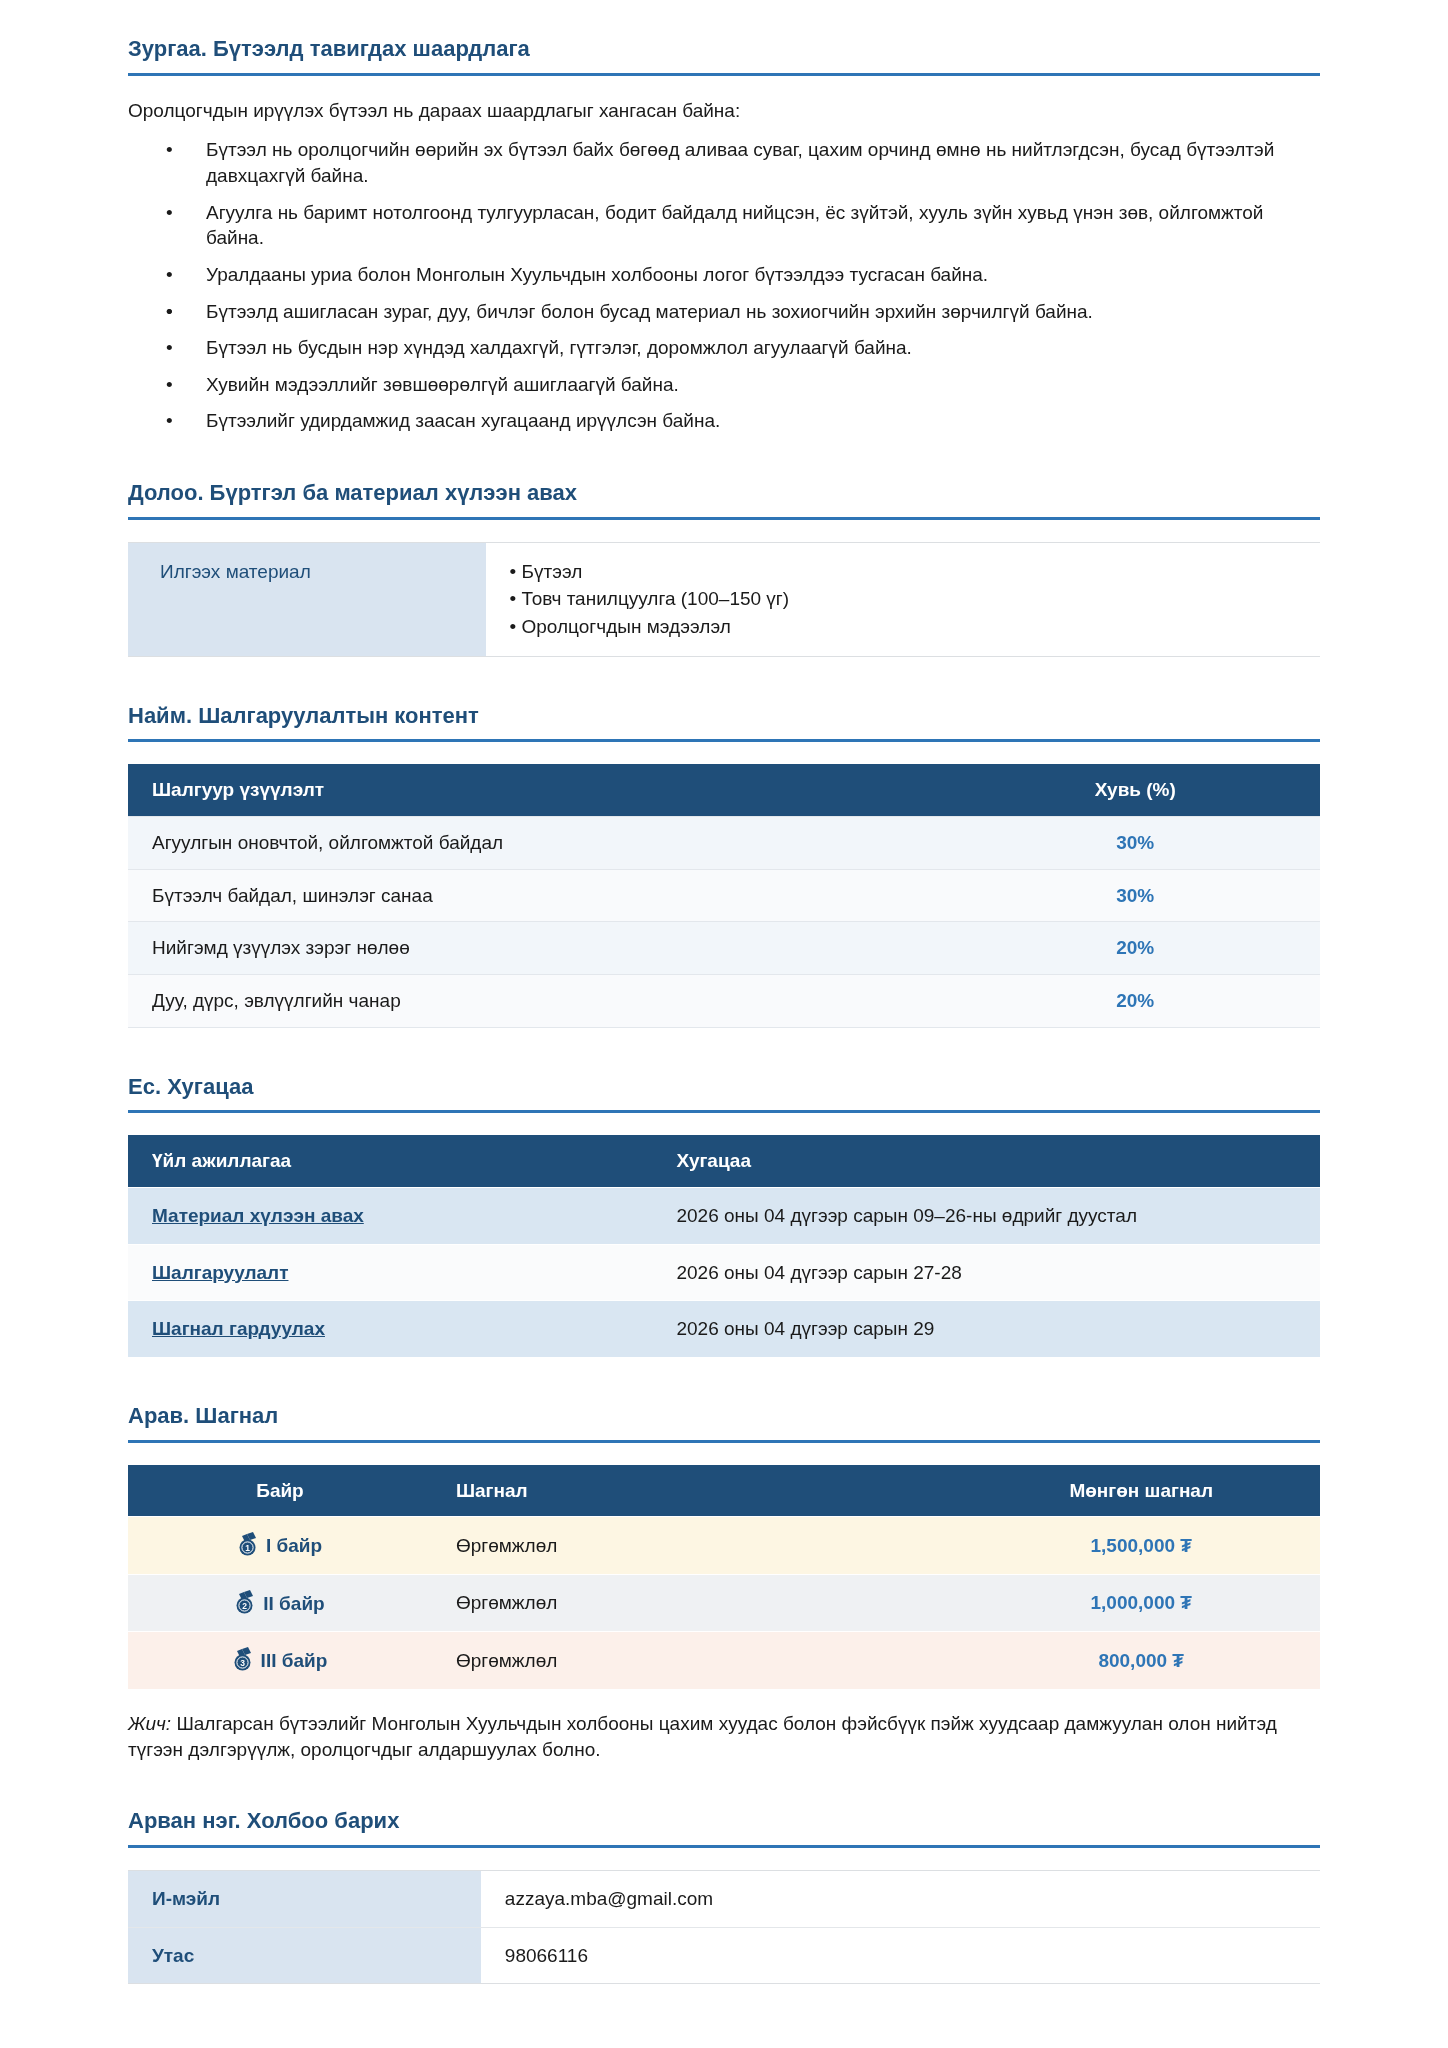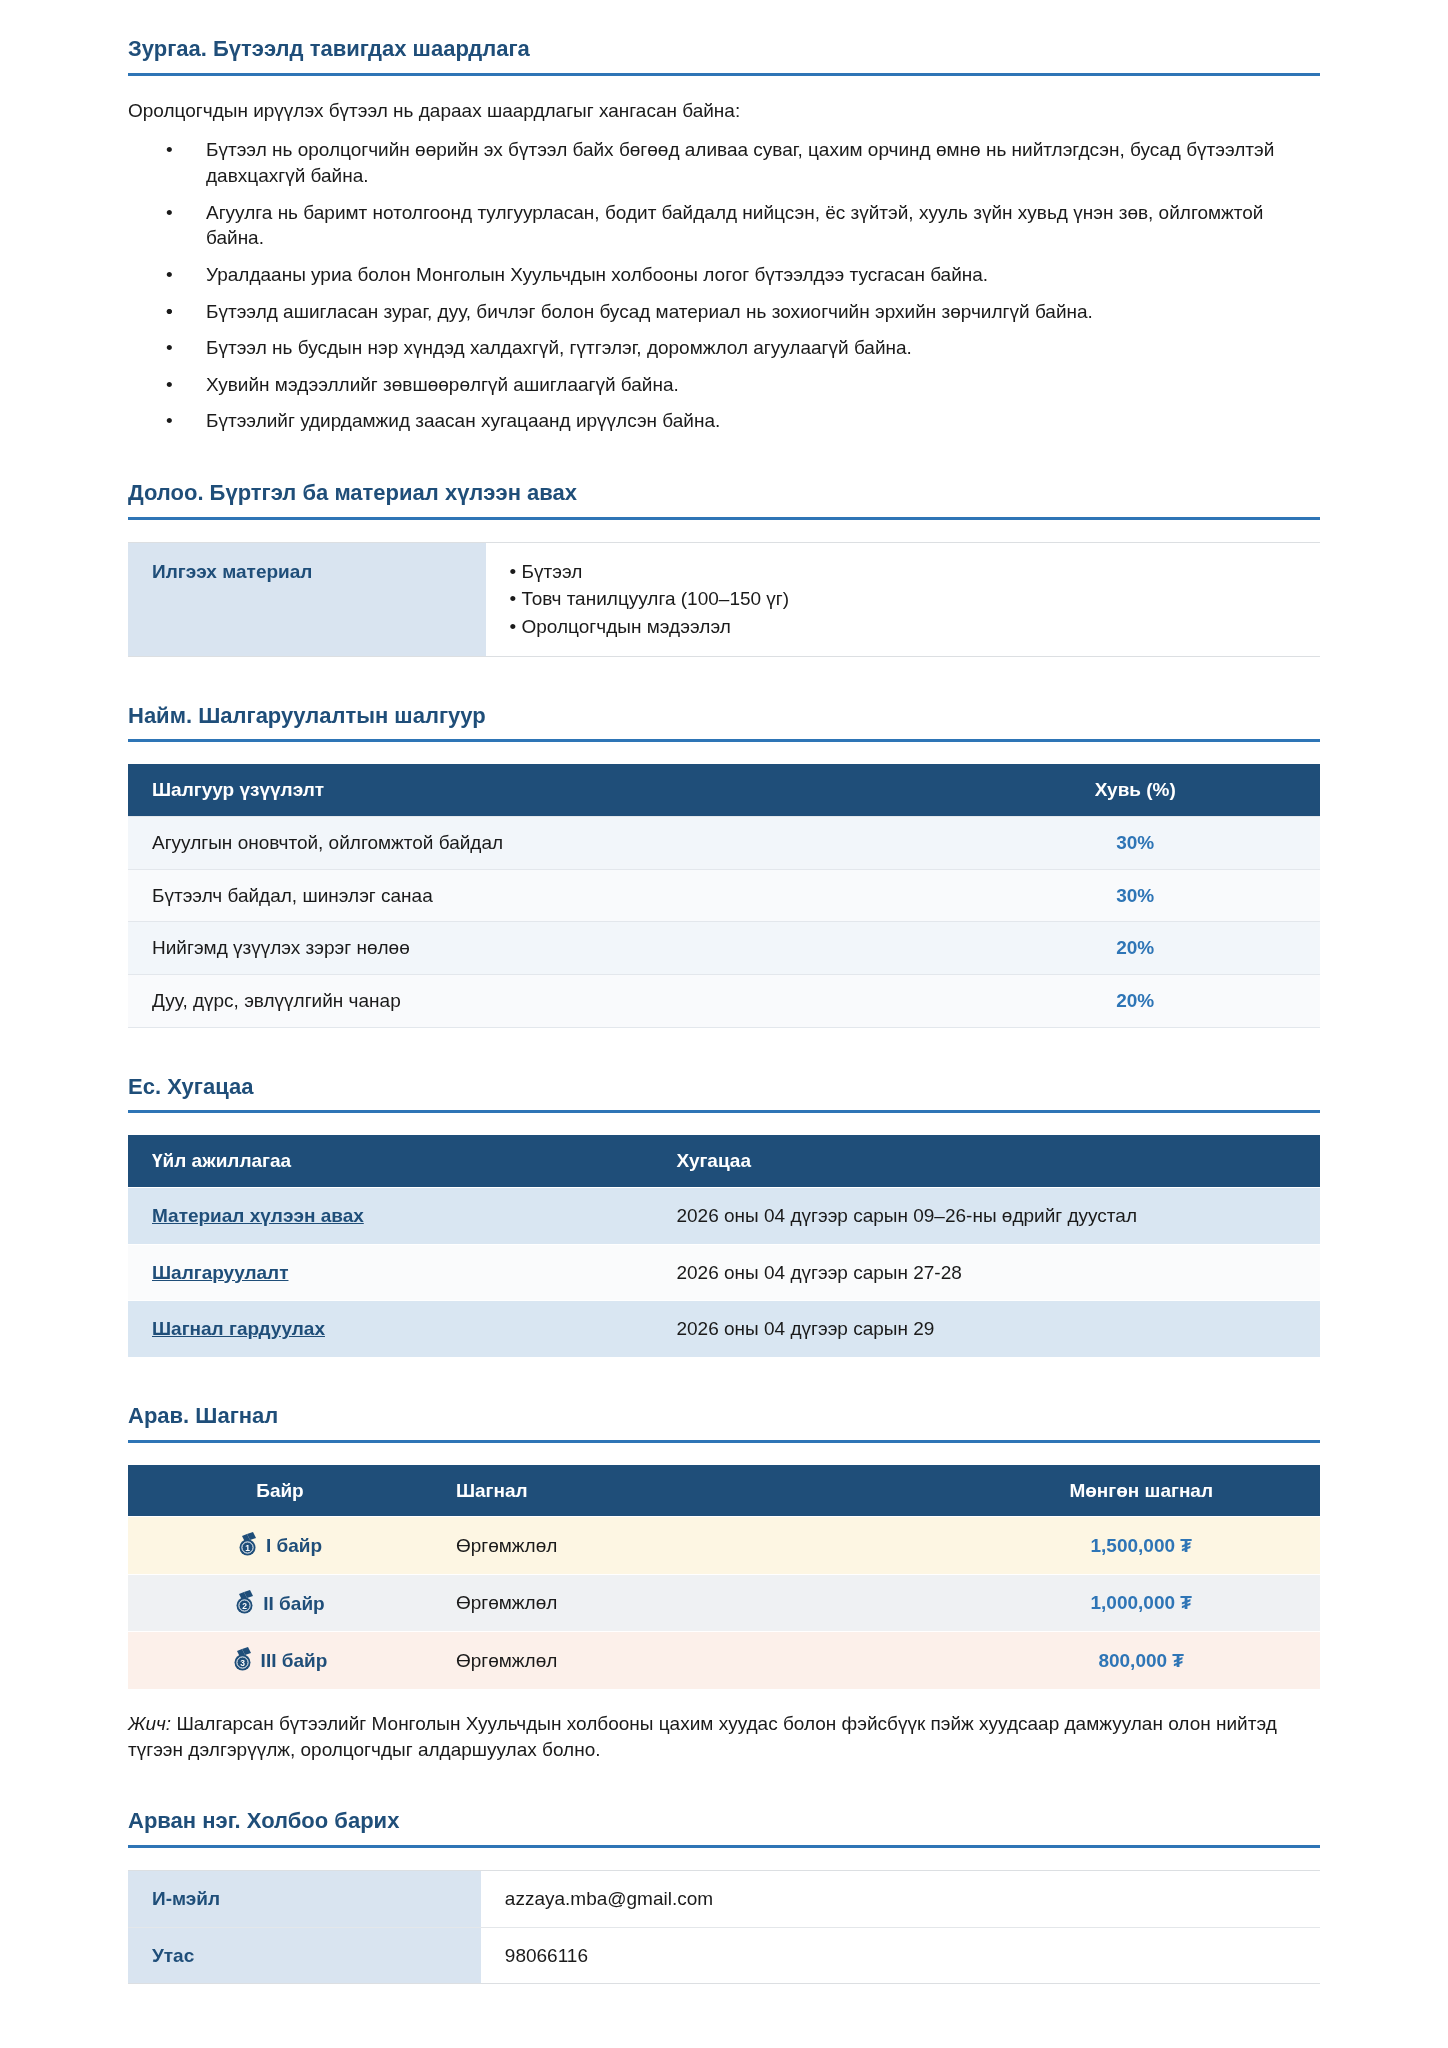--- a/index.html
+++ b/index.html
@@ -44,23 +44,23 @@
     padding: 13px 24px;
     text-align: left;
   }
   td { padding: 13px 24px; vertical-align: middle; }
   
   .reg-table { border-top: 1px solid #dcdfe2; border-bottom: 1px solid #dcdfe2; }
   .reg-table td.label-cell {
     width: 30%;
     background: #d9e4f0;
     color: #1f4e79;
-    font-weight: bold;
+    font-weight: normal;
     vertical-align: top;
-    padding: 16px 24px;
+    padding: 16px 32px;
   }
   .reg-table td.value-cell { background: #ffffff; padding: 14px 24px; }
   .reg-table .mat-line { margin: 2px 0; }
   
   .crit-table th.col-pct { width: 31%; text-align: center; }
   .crit-table td { border-top: 1px solid #e3e7ec; }
   .crit-table tr:nth-child(odd) td { background: #f2f6fa; }
   .crit-table tr:nth-child(even) td { background: #f9fafc; }
   .crit-table td.pct {
     text-align: center;
@@ -138,21 +138,21 @@
           <div class="mat-line">• Бүтээл</div>
           <div class="mat-line">• Товч танилцуулга (100–150 үг)</div>
           <div class="mat-line">• Оролцогчдын мэдээлэл</div>
         </td>
       </tr>
     </tbody>
   </table>
 </div>
 
 <div class="section">
-  <div class="section-heading">Найм. Шалгаруулалтын шалгуур</div>
+  <div class="section-heading">Найм. Шалгаруулалтын контент</div>
   <table class="crit-table">
     <thead>
       <tr>
         <th>Шалгуур үзүүлэлт</th>
         <th class="col-pct">Хувь (%)</th>
       </tr>
     </thead>
     <tbody>
       <tr>
         <td>Агуулгын оновчтой, ойлгомжтой байдал</td>

